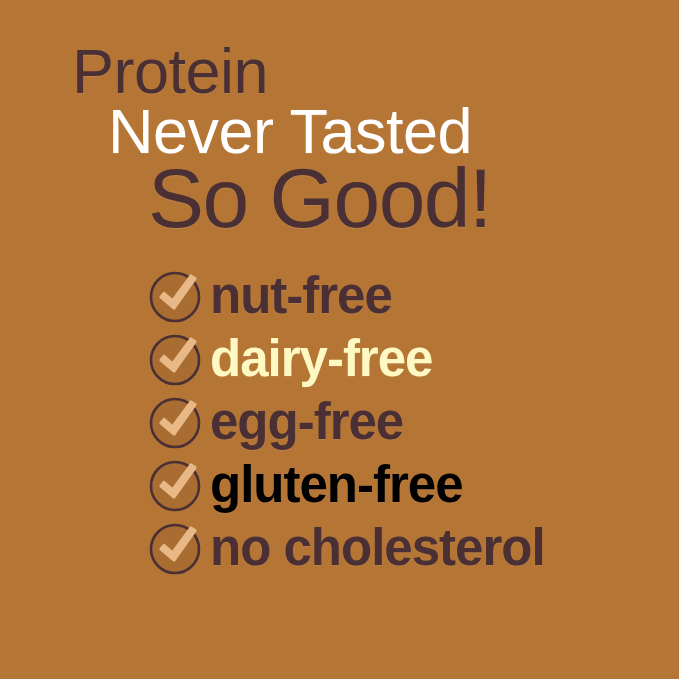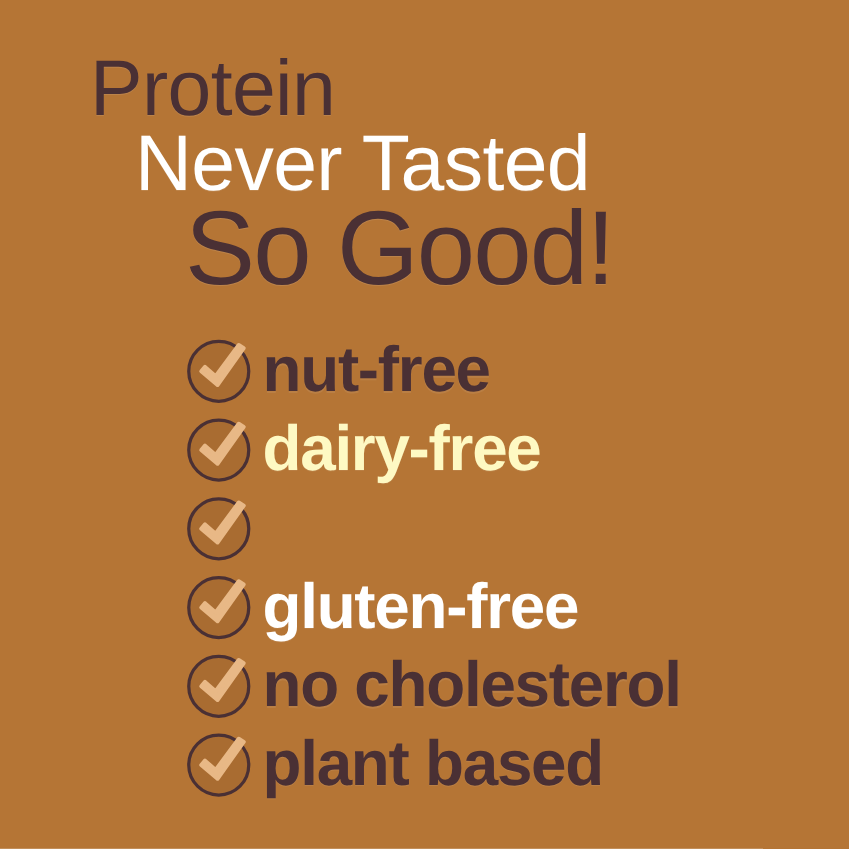--- a/index.html
+++ b/index.html
@@ -118,46 +118,38 @@
       <span class="check-label" style="color: #fef9c3;">dairy-free</span>
     </div>
 
     <div class="check-row">
       <span class="check-icon">
         <svg viewBox="0 0 56 56" xmlns="http://www.w3.org/2000/svg">
           <circle cx="27" cy="29" r="24" fill="#a96c31" stroke="#4a3034" stroke-width="2.6"></circle>
           <path d="M13 29 L16 25.5 L24.5 33 L43 8 L47 10.5 L26 40 Z" fill="#e8b886" stroke="#e8b886" stroke-width="3.2" stroke-linejoin="round" stroke-linecap="round"></path>
         </svg>
       </span>
+      <span class="check-label" style="color: rgb(74, 48, 52);">egg-free</span>
     </div>
 
     <div class="check-row">
       <span class="check-icon">
         <svg viewBox="0 0 56 56" xmlns="http://www.w3.org/2000/svg">
           <circle cx="27" cy="29" r="24" fill="#a96c31" stroke="#4a3034" stroke-width="2.6"></circle>
           <path d="M13 29 L16 25.5 L24.5 33 L43 8 L47 10.5 L26 40 Z" fill="#e8b886" stroke="#e8b886" stroke-width="3.2" stroke-linejoin="round" stroke-linecap="round"></path>
         </svg>
       </span>
-      <span class="check-label" style="color: #ffffff;">gluten-free</span>
+      <span class="check-label" style="color: #000000;">gluten-free</span>
     </div>
 
     <div class="check-row">
       <span class="check-icon">
         <svg viewBox="0 0 56 56" xmlns="http://www.w3.org/2000/svg">
           <circle cx="27" cy="29" r="24" fill="#a96c31" stroke="#4a3034" stroke-width="2.6"></circle>
           <path d="M13 29 L16 25.5 L24.5 33 L43 8 L47 10.5 L26 40 Z" fill="#e8b886" stroke="#e8b886" stroke-width="3.2" stroke-linejoin="round" stroke-linecap="round"></path>
         </svg>
       </span>
       <span class="check-label" style="color: rgb(74, 48, 52);">no cholesterol</span>
     </div>
 
-    <div class="check-row">
-      <span class="check-icon">
-        <svg viewBox="0 0 56 56" xmlns="http://www.w3.org/2000/svg">
-          <circle cx="27" cy="29" r="24" fill="#a96c31" stroke="#4a3034" stroke-width="2.6"></circle>
-          <path d="M13 29 L16 25.5 L24.5 33 L43 8 L47 10.5 L26 40 Z" fill="#e8b886" stroke="#e8b886" stroke-width="3.2" stroke-linejoin="round" stroke-linecap="round"></path>
-        </svg>
-      </span>
-      <span class="check-label" style="color: rgb(74, 48, 52);">plant based</span>
-    </div>
 
   </div>
 </div>
 
 </body></html>

